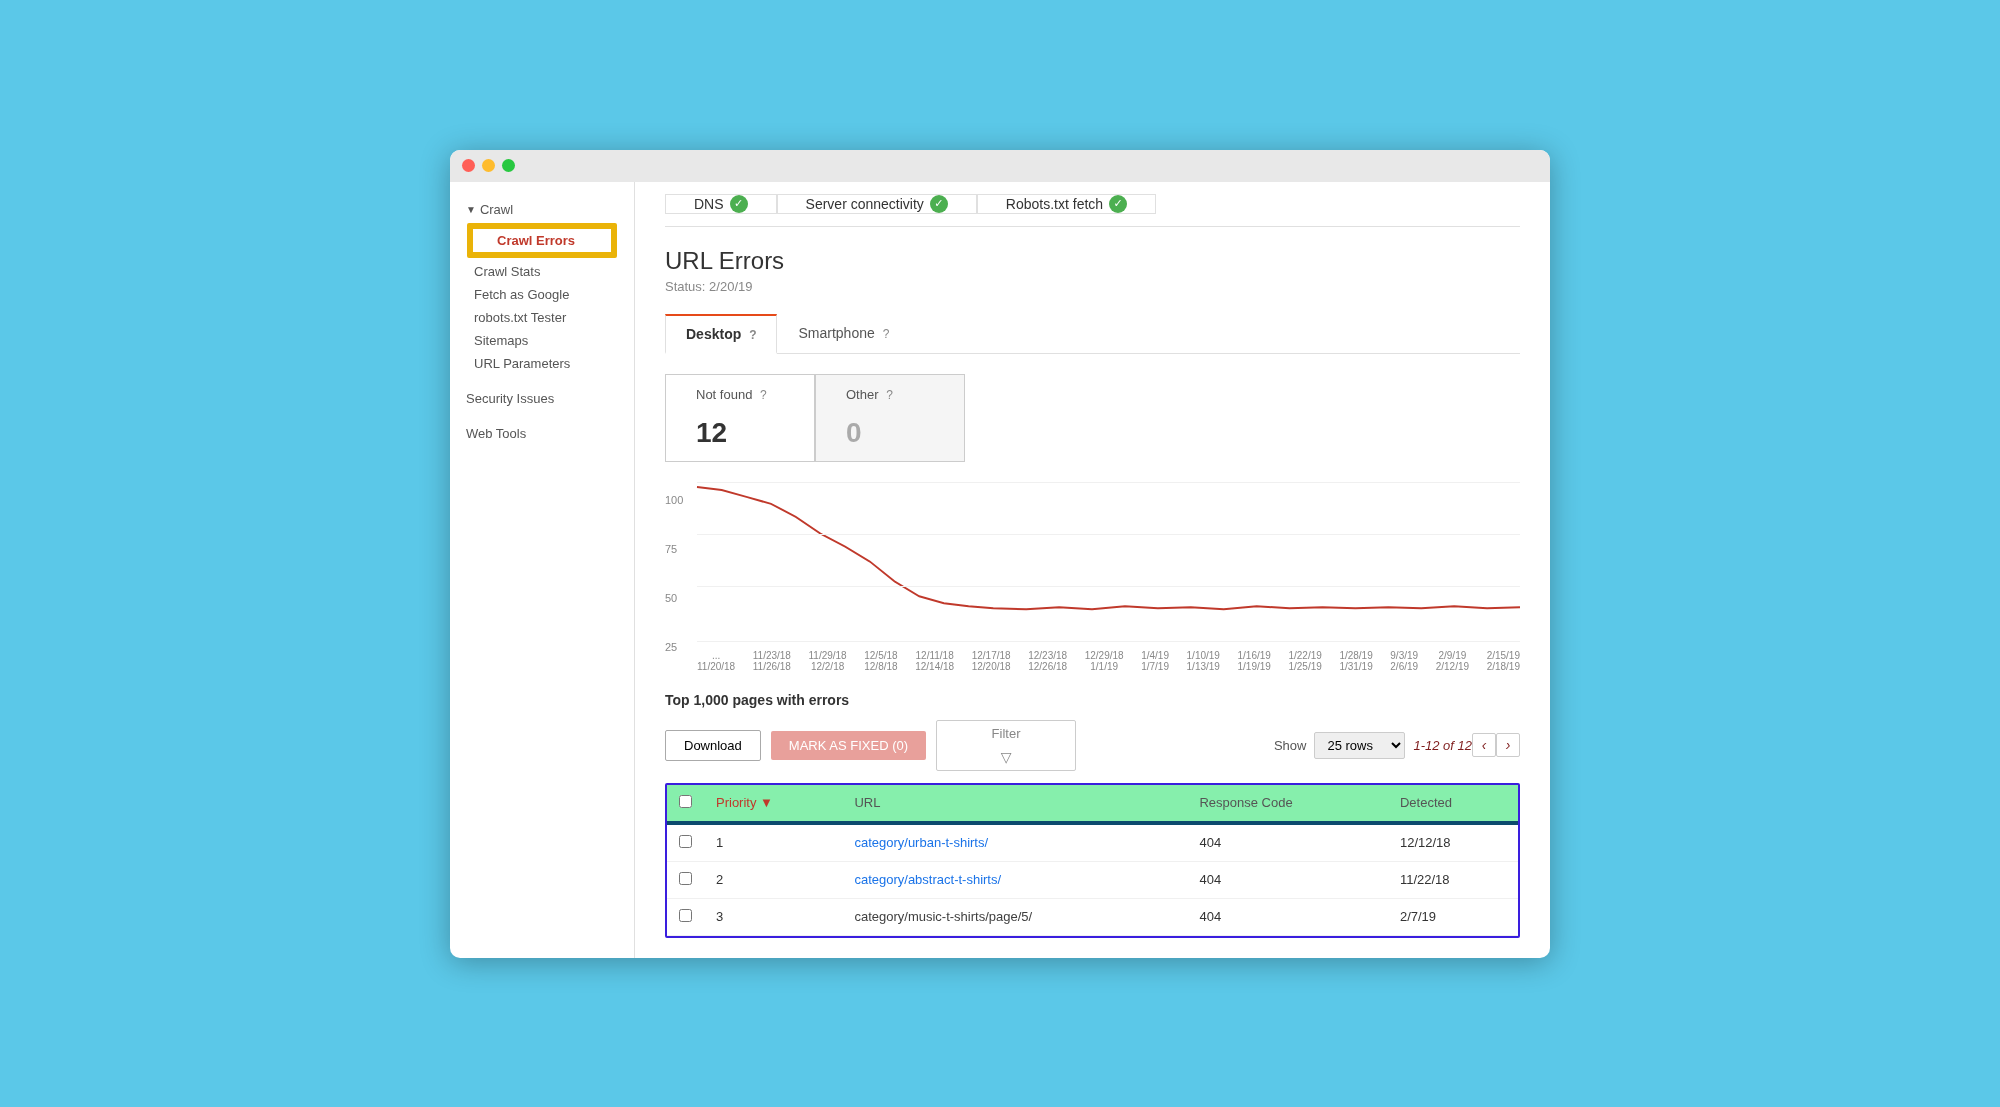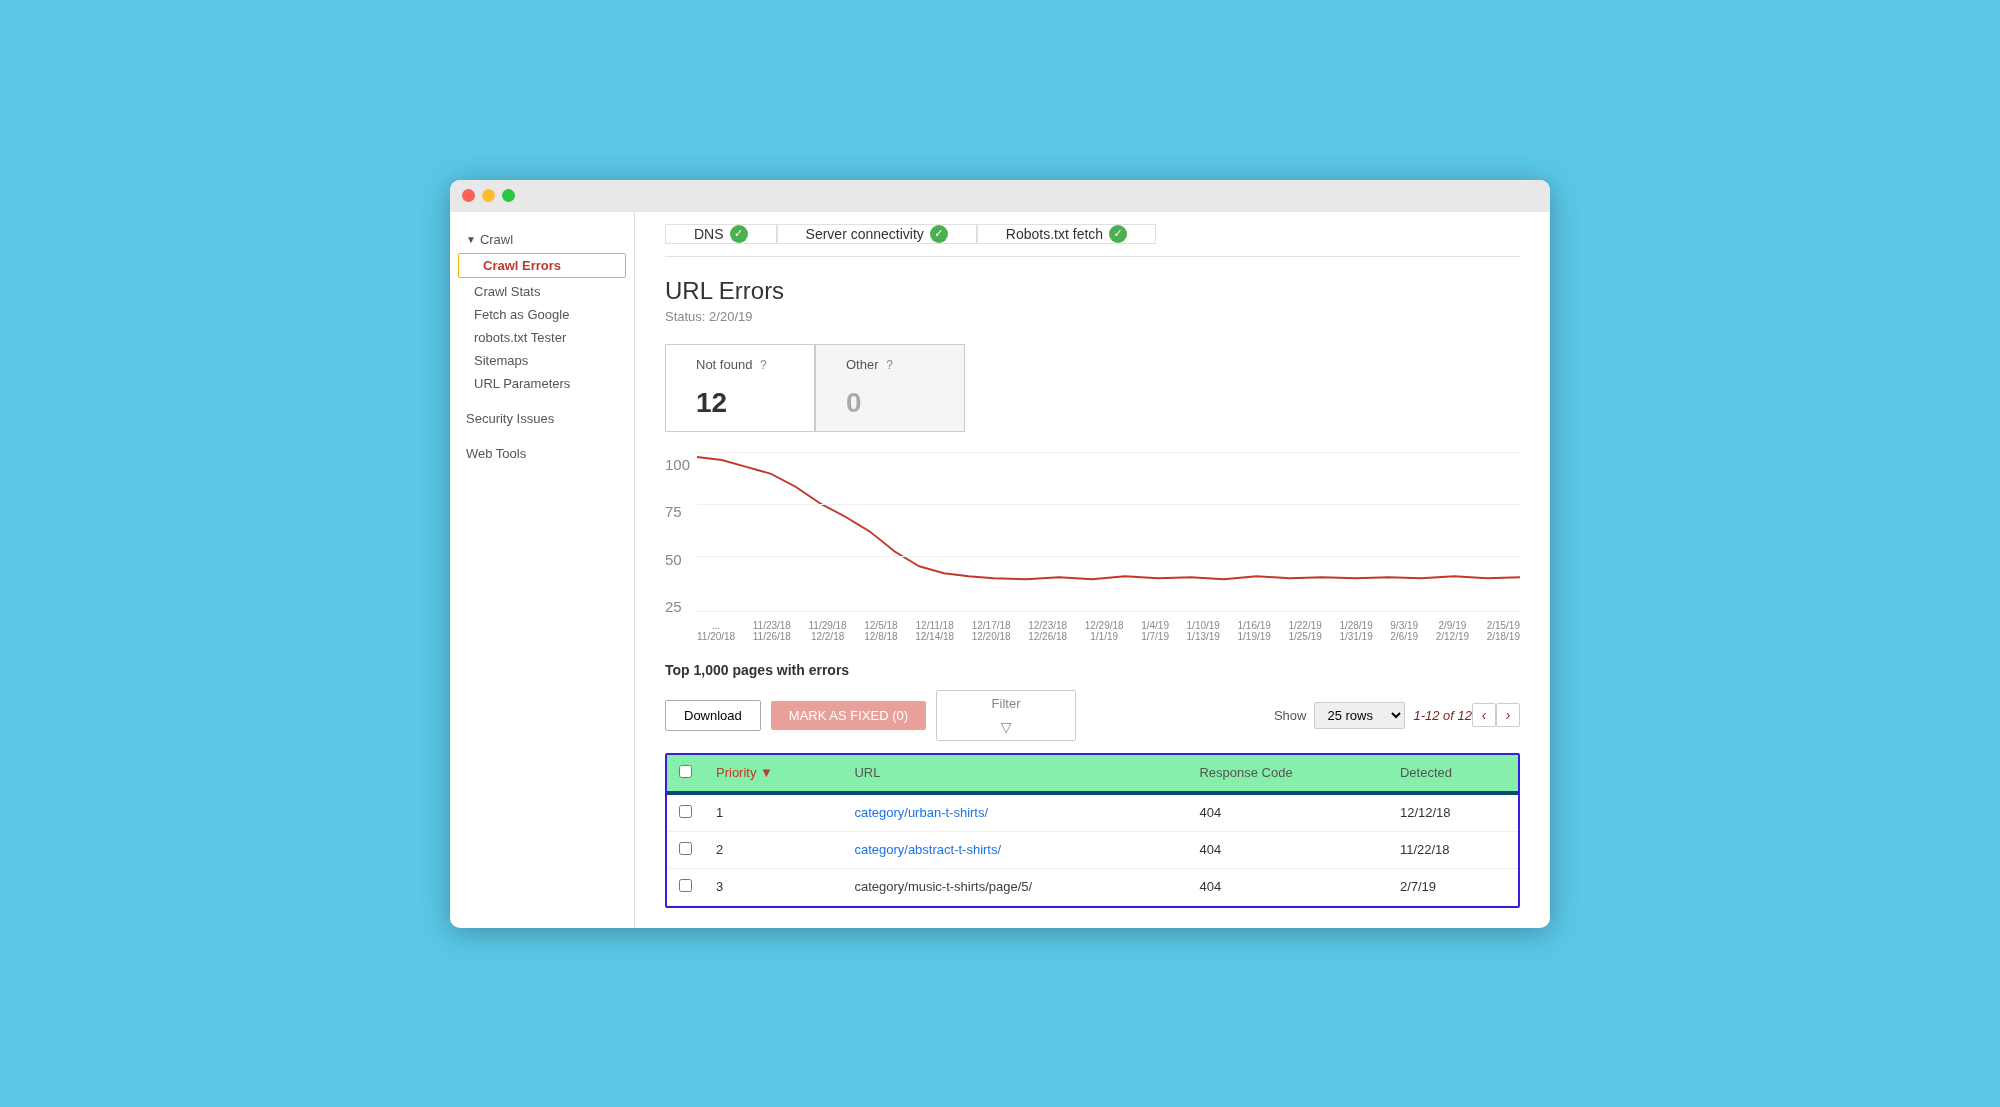--- a/index.html
+++ b/index.html
@@ -48,22 +48,22 @@
       font-size: 13px;
       display: flex;
       align-items: center;
       gap: 4px;
     }
     .sidebar-section-header .arrow { font-size: 10px; color: #555; }
     .sidebar-item-active {
       padding: 4px 16px 4px 24px;
       color: #c0392b;
       font-weight: bold;
-      border: 1px solid #eab308;
-      margin: 2px 8px;
+      border: 6px solid #eab308;
+      margin: 2px 17px;
       border-radius: 2px;
       cursor: pointer;
     }
     .sidebar-item {
       padding: 4px 16px 4px 24px;
       color: #555;
       cursor: pointer;
     }
     .sidebar-top-item {
       padding: 4px 16px;
@@ -169,26 +169,26 @@
       color: #aaa;
     }
     .chart-container {
       position: relative;
       height: 160px;
       margin-bottom: 8px;
     }
     .chart-labels-y {
       position: absolute;
       left: 0;
-      top: 4px;
+      top: 12px;
       height: 100%;
       display: flex;
       flex-direction: column;
       justify-content: space-between;
-      font-size: 15px;
+      font-size: 11px;
       color: #888;
       padding-right: 4px;
     }
     .chart-area {
       margin-left: 32px;
       height: 100%;
       position: relative;
       border-bottom: 1px solid #e0e0e0;
     }
     .chart-grid-line {
@@ -375,20 +375,30 @@
         </div>
         <div class="status-item">
           <span>Robots.txt fetch</span>
           <div class="status-icon">✓</div>
         </div>
       </div>
 
       <div class="page-title">URL Errors</div>
       <div class="page-status">Status: 2/20/19</div>
 
+      <div class="tabs">
+        <div class="tab active">
+          <span>Desktop</span>
+          <span class="tab-help">?</span>
+        </div>
+        <div class="tab">
+          <span>Smartphone</span>
+          <span class="tab-help">?</span>
+        </div>
+      </div>
 
       <div class="error-cards">
         <div class="error-card active">
           <div class="error-card-label">
             Not found <span class="tab-help">?</span>
           </div>
           <div class="error-card-value">12</div>
         </div>
         <div class="error-card inactive">
           <div class="error-card-label">

